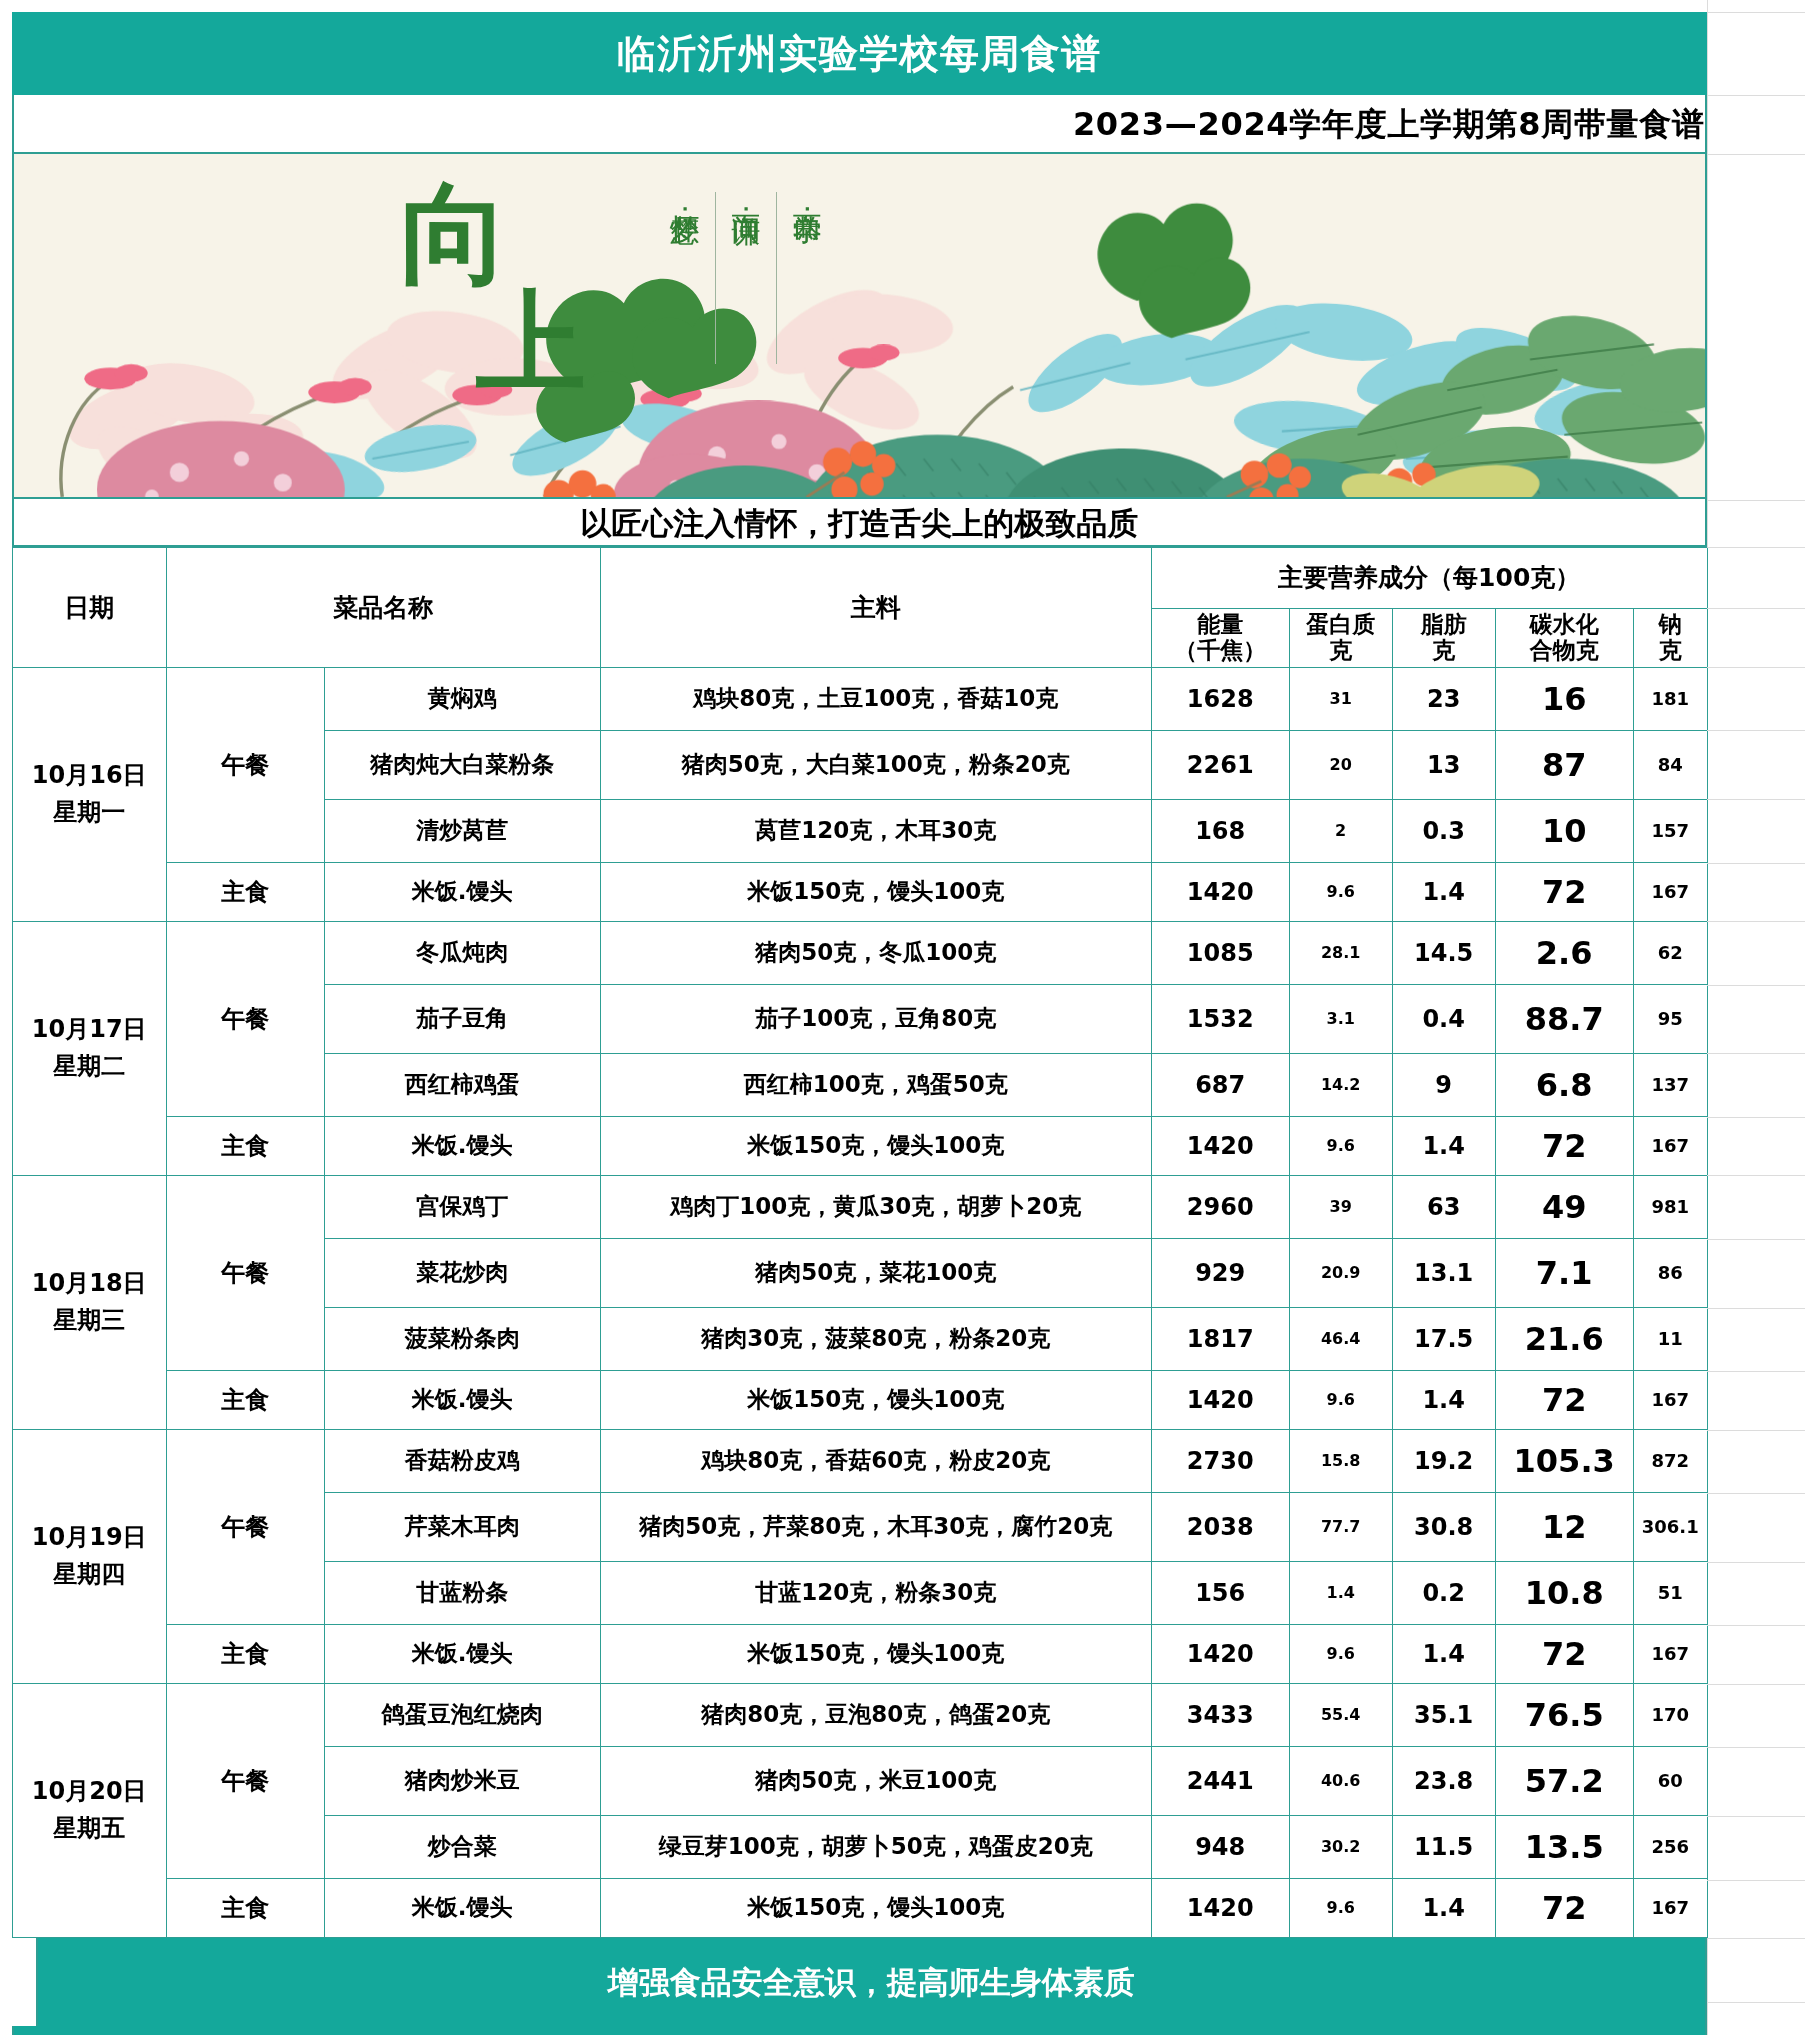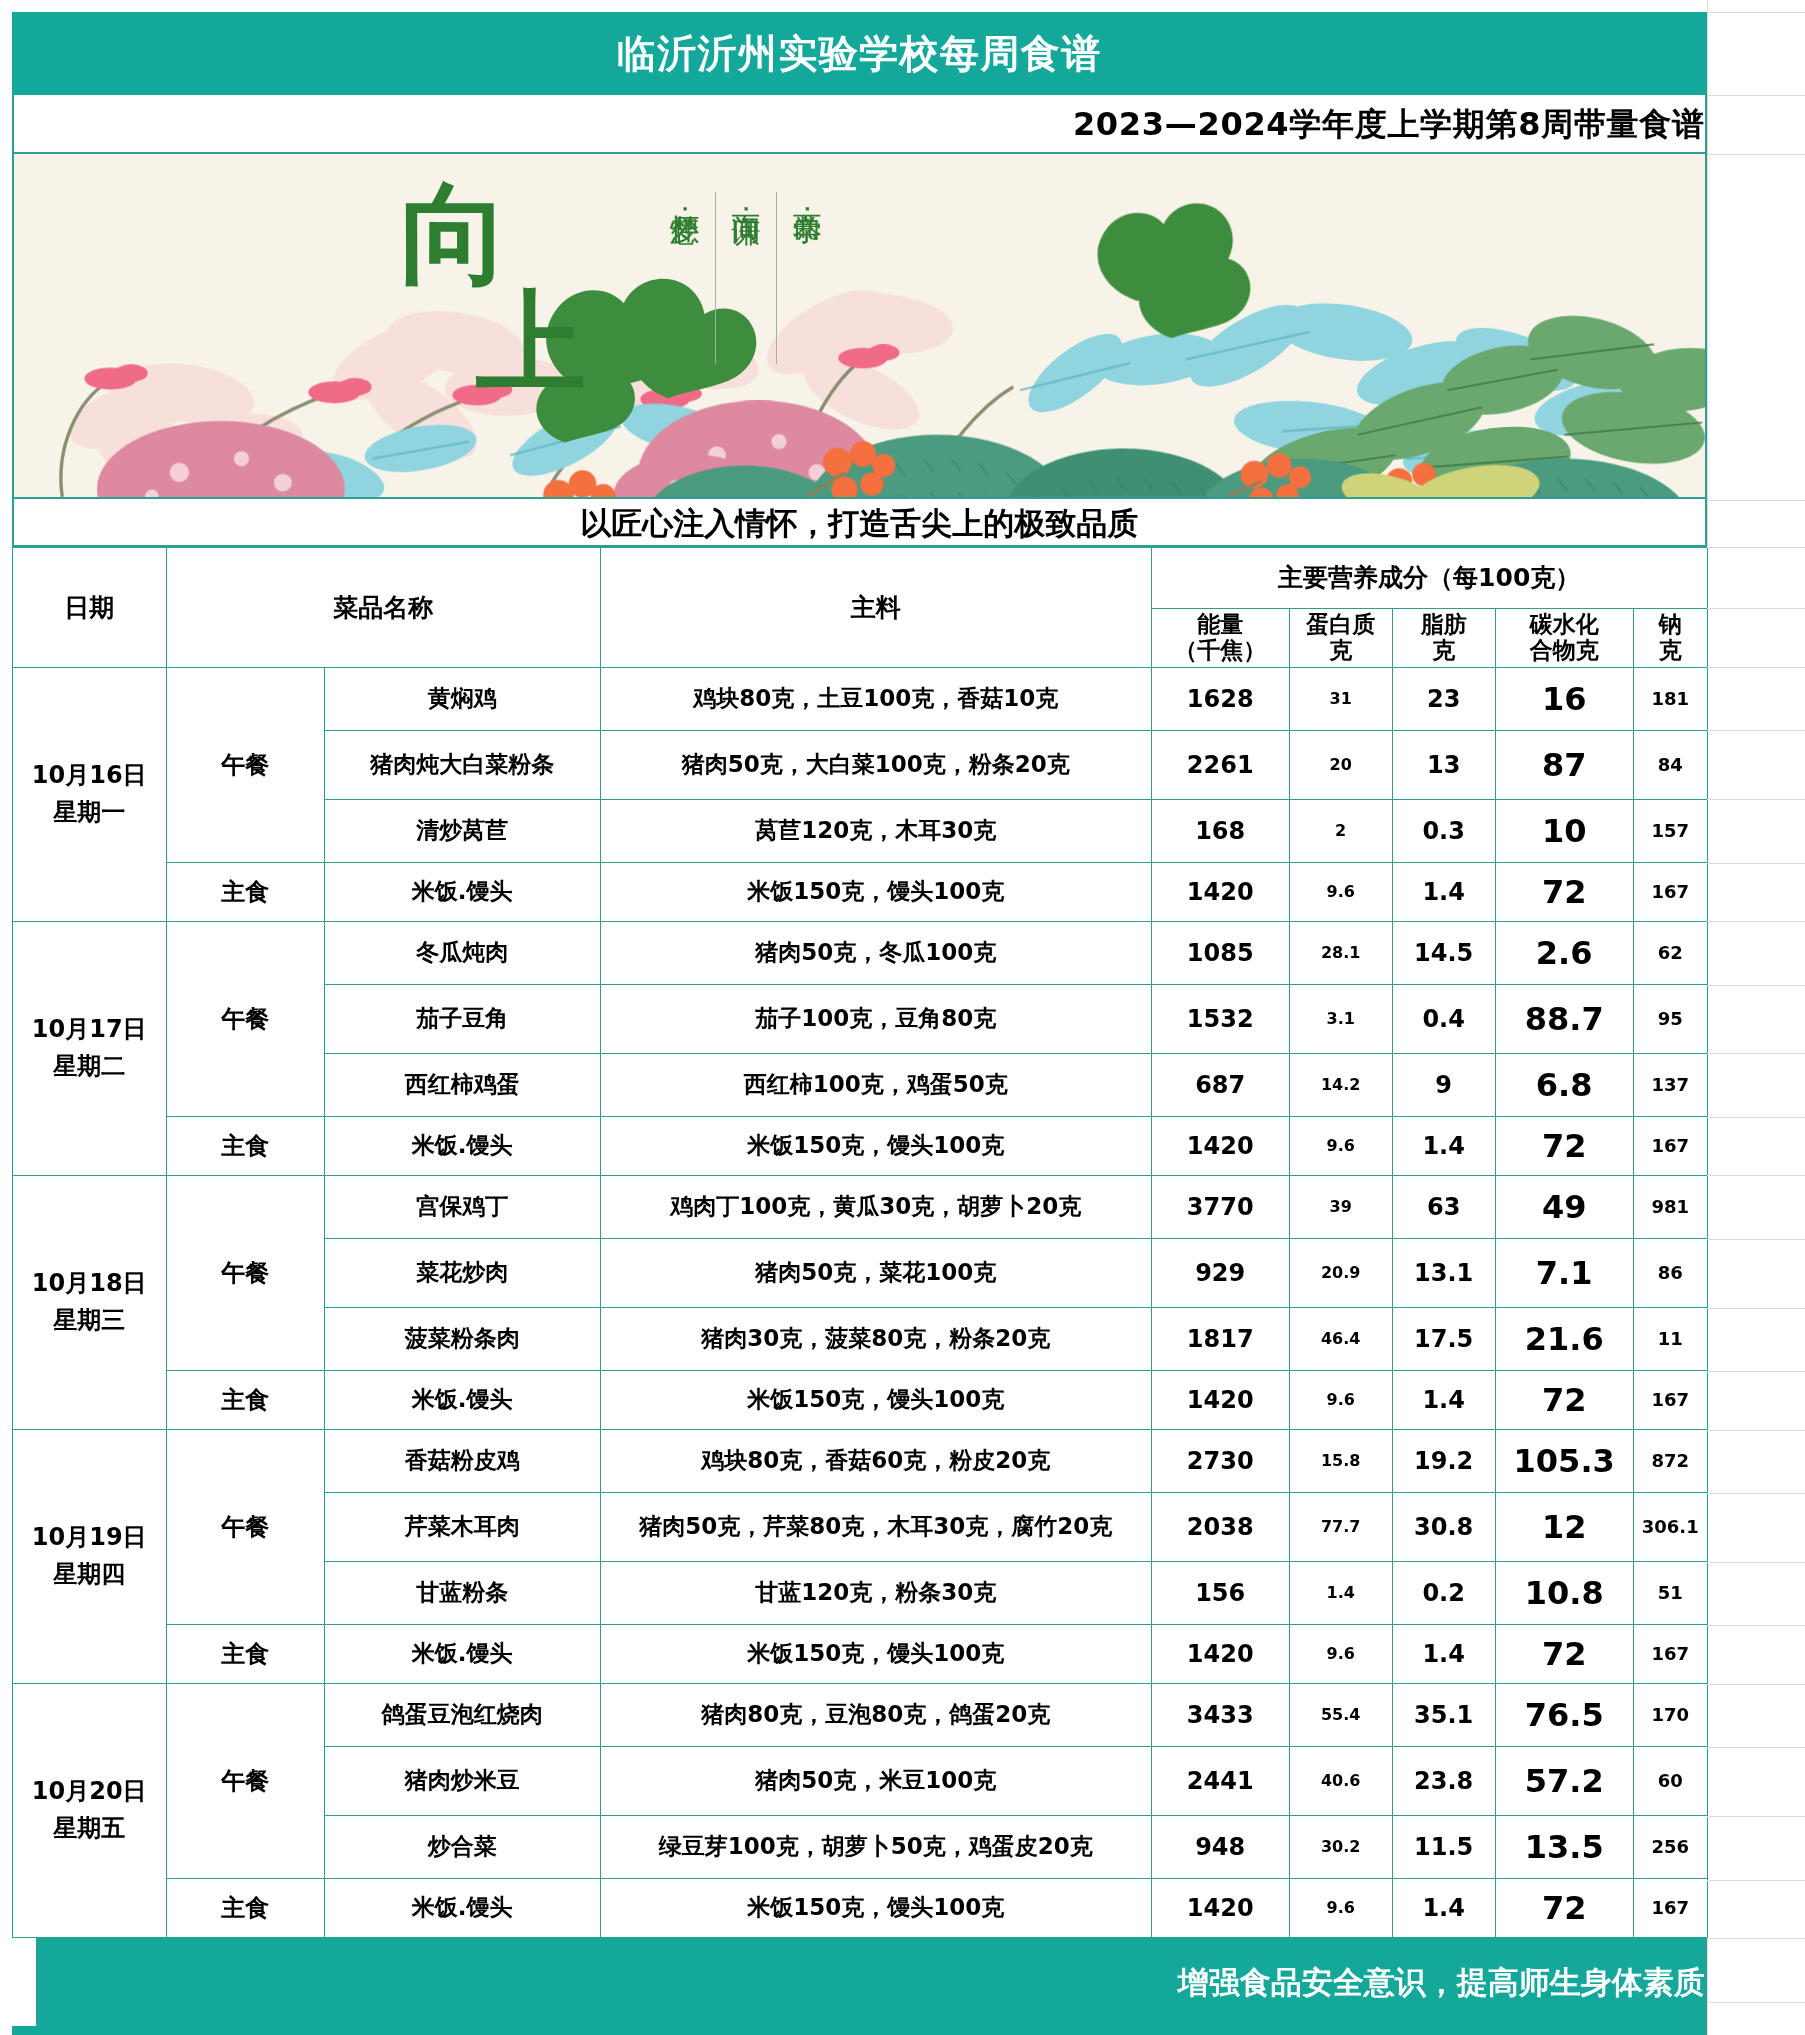--- a/index.html
+++ b/index.html
@@ -106,21 +106,21 @@
   .c-n2{width:103px;font-size:16px;}
   .c-n3{width:103px;font-size:24px;}
   .c-n4{width:138px;font-size:32px;}
   .c-n5{width:74px;font-size:18px;}
   tr.dish-row td{height:63px;}
   tr.staple-row td{height:59px;}
   tr.dish-row.tall td{height:69px;}
 
   
   .footer-bar{
-    background:#14a89b;color:#ffffff;text-align:right;
+    background:#14a89b;color:#ffffff;text-align:center;
     font-size:31px;font-weight:bold;
     height:88px;line-height:88px;
     box-sizing:border-box;
     border-left:2.1px solid #2e9e93;border-right:2.1px solid #2e9e93;margin-left:24px;
   }
   .footer-bar2{
     background:#14a89b;color:#ffffff;text-align:center;
     font-size:31px;font-weight:bold;
     height:101px;line-height:101px;
     box-sizing:border-box;
@@ -483,21 +483,21 @@
             <td class="c-n5">167</td>
           </tr>
           <tr class="dish-row">
             <td class="c-date" rowspan="4">
               <div>10月18日</div>
               <div>星期三</div>
             </td>
             <td class="c-meal" rowspan="3">午餐</td>
             <td class="c-dish">宫保鸡丁</td>
             <td class="c-main">鸡肉丁100克，黄瓜30克，胡萝卜20克</td>
-            <td class="c-n">3770</td>
+            <td class="c-n">2960</td>
             <td class="c-n2">39</td>
             <td class="c-n3">63</td>
             <td class="c-n4">49</td>
             <td class="c-n5">981</td>
           </tr>
           <tr class="dish-row tall">
             <td class="c-dish">菜花炒肉</td>
             <td class="c-main">猪肉50克，菜花100克</td>
             <td class="c-n">929</td>
             <td class="c-n2">20.9</td>

